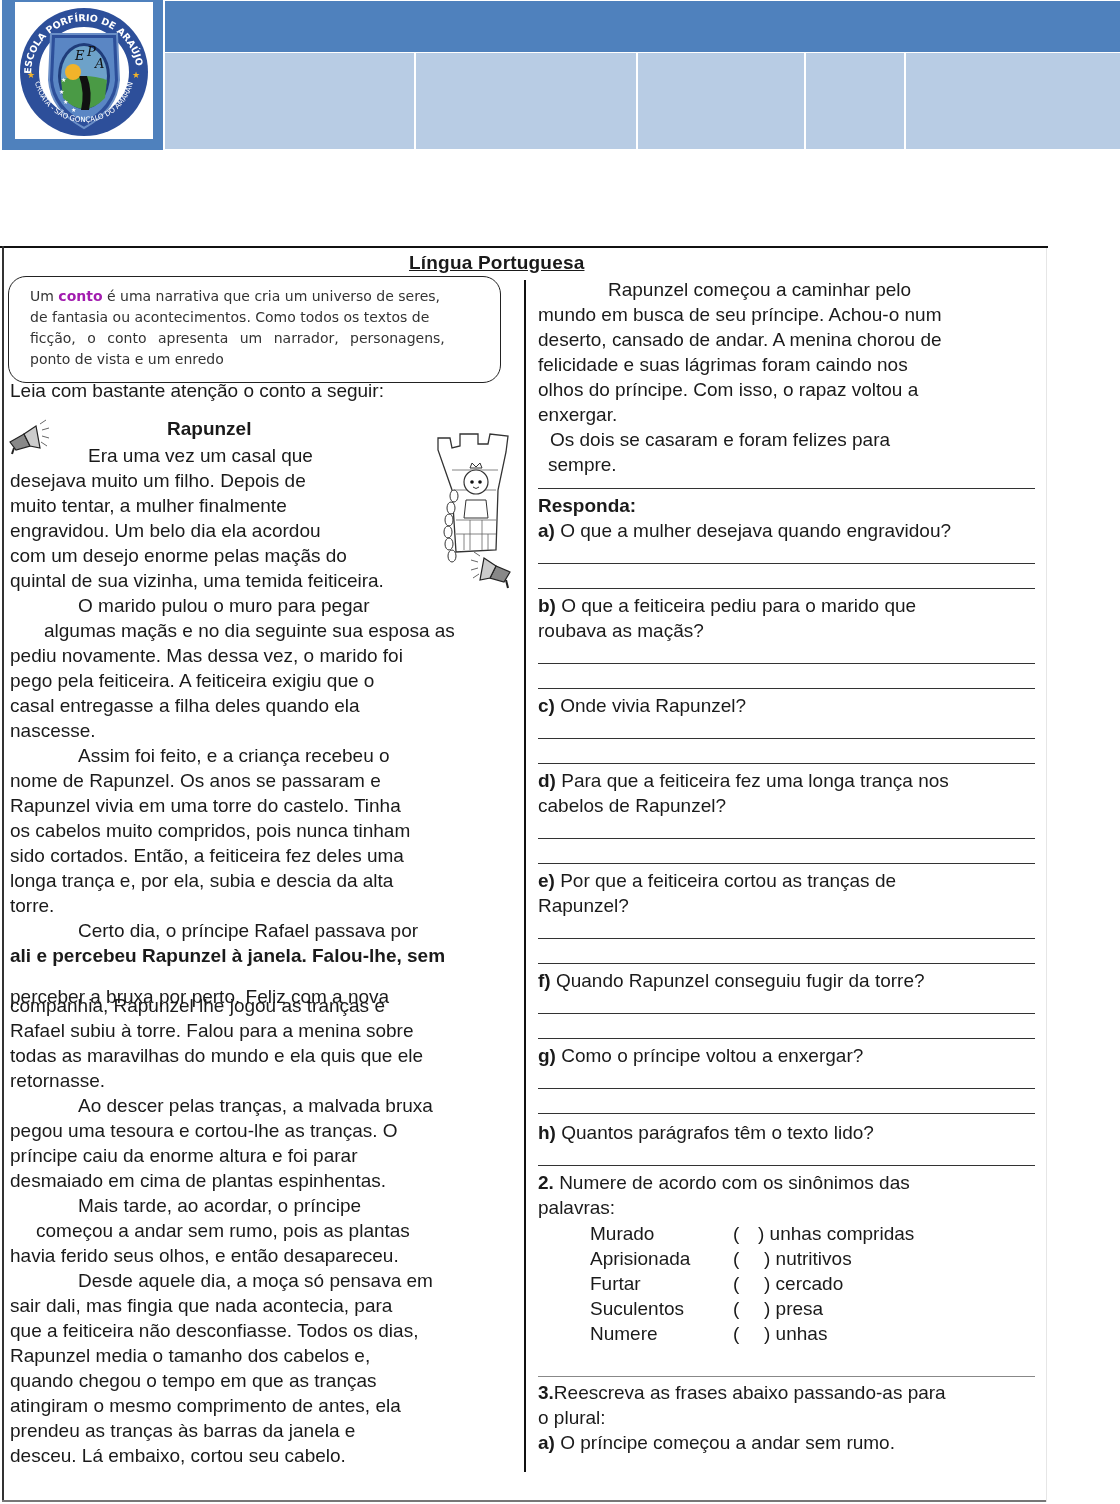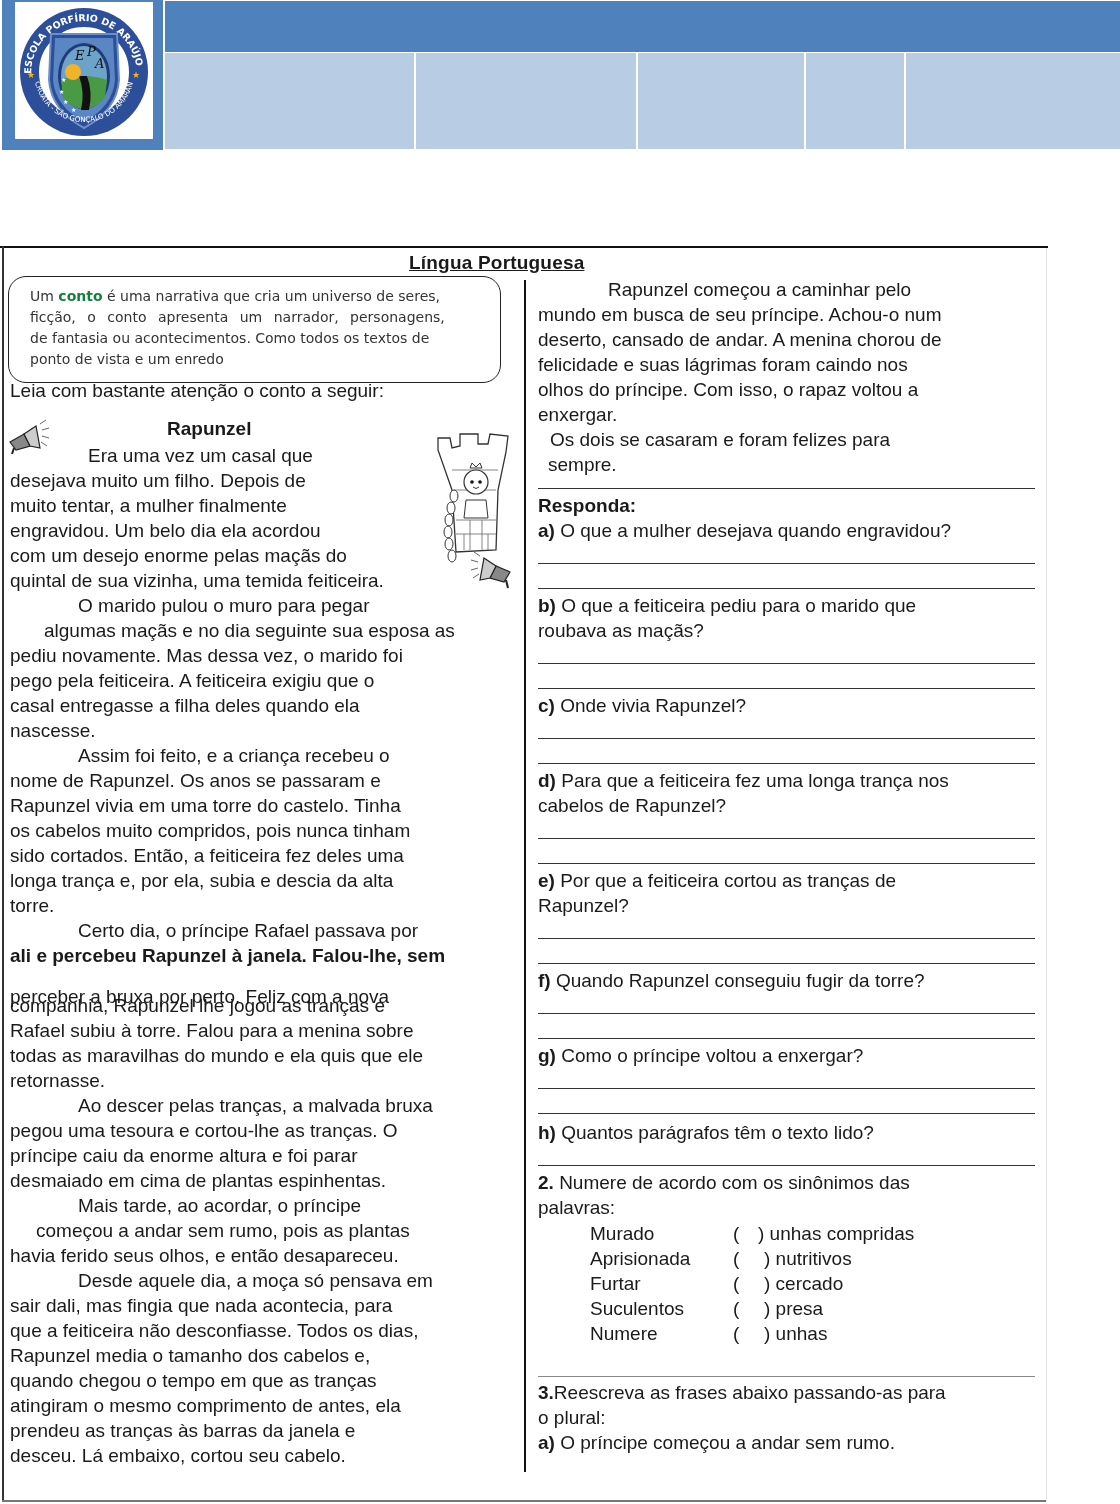--- a/index.html
+++ b/index.html
@@ -17,21 +17,21 @@
   .sheet-top { position: absolute; left: 0; top: 246px; width: 1048px; height: 2px; background: #111; }
   .sheet-left { position: absolute; left: 2px; top: 246px; width: 2px; height: 1256px; background: #333; }
   .sheet-right { position: absolute; left: 1046px; top: 248px; width: 1px; height: 1254px; background: #e6e6e6; }
   .sheet-bottom { position: absolute; left: 2px; top: 1500px; width: 1044px; height: 2px; background: #777; }
   .col-divider { position: absolute; left: 524px; top: 280px; width: 2px; height: 1192px; background: #111; }
 
   .subject-title { position: absolute; left: 409px; top: 252px; font-size: 19px; font-weight: bold; text-decoration: underline; letter-spacing: 0.2px; }
 
   .concept-box { position: absolute; left: 8px; top: 276px; width: 493px; height: 107px; border: 1.5px solid #222; border-radius: 18px; }
   .concept-text { position: absolute; left: 30px; top: 286px; width: 452px; font-family: "DejaVu Sans", sans-serif; font-size: 14px; line-height: 21px; color: #333; text-align: justify; text-align-last: left; }
-  .concept-text b { color: #15803d; }
+  .concept-text b { color: #a21caf; }
 
   .line { position: absolute; font-size: 19px; line-height: 25px; white-space: nowrap; color: #1a1a1a; }
   .bold { font-weight: bold; }
 
   .story-title { position: absolute; left: 167px; top: 418px; font-size: 19px; font-weight: bold; }
 
   .ans-line { position: absolute; left: 538px; width: 497px; height: 0; border-top: 1.3px solid #333; }
 
   .illus { position: absolute; }
 </style>
@@ -81,22 +81,22 @@
 <div class="sheet-left"></div>
 <div class="sheet-right"></div>
 <div class="sheet-bottom"></div>
 <div class="col-divider"></div>
 
 <div class="subject-title">Língua Portuguesa</div>
 
 <div class="concept-box"></div>
 <div class="concept-text">
   <div><span>Um </span><b>conto</b><span> é uma narrativa que cria um universo de seres,</span></div>
+  <div>de fantasia ou acontecimentos. Como todos os textos de</div>
   <div style="word-spacing:7px;">ficção, o conto apresenta um narrador, personagens,</div>
-  <div>de fantasia ou acontecimentos. Como todos os textos de</div>
   <div>ponto de vista e um enredo</div>
 </div>
 
 <div class="line" style="left:10px;top:378px;">Leia com bastante atenção o conto a seguir:</div>
 
 <svg class="illus" style="left:6px;top:418px;" width="44" height="38" viewBox="0 0 44 38">
   <path d="M4 24 L18 16 L24 28 L10 32 Z" fill="#888" stroke="#222" stroke-width="1.2"></path>
   <path d="M18 16 L30 8 L34 30 L24 28 Z" fill="#ccc" stroke="#222" stroke-width="1.2"></path>
   <path d="M8 30 L6 36" stroke="#222" stroke-width="2"></path>
   <path d="M34 6 L40 2 M36 12 L43 10 M36 18 L43 20 M35 24 L41 28" stroke="#555" stroke-width="0.9"></path>

